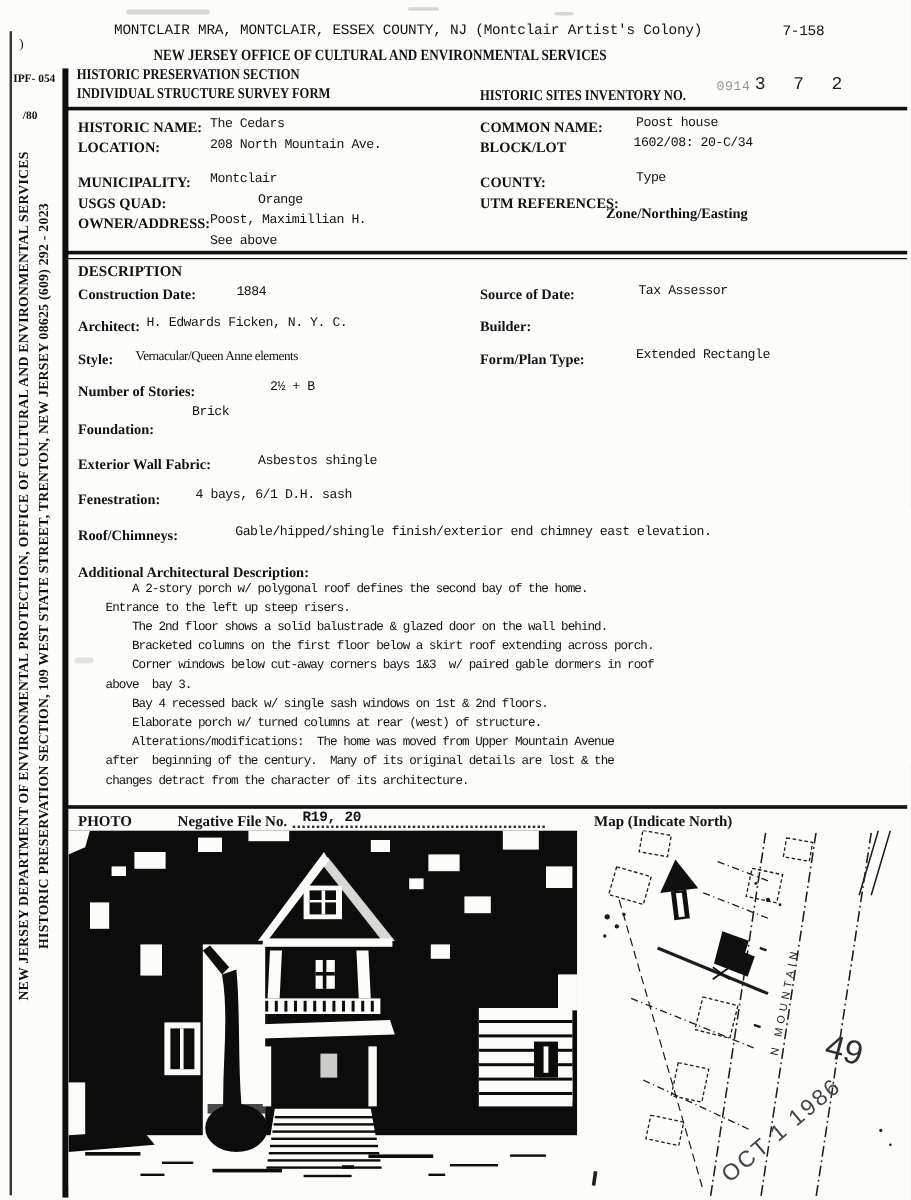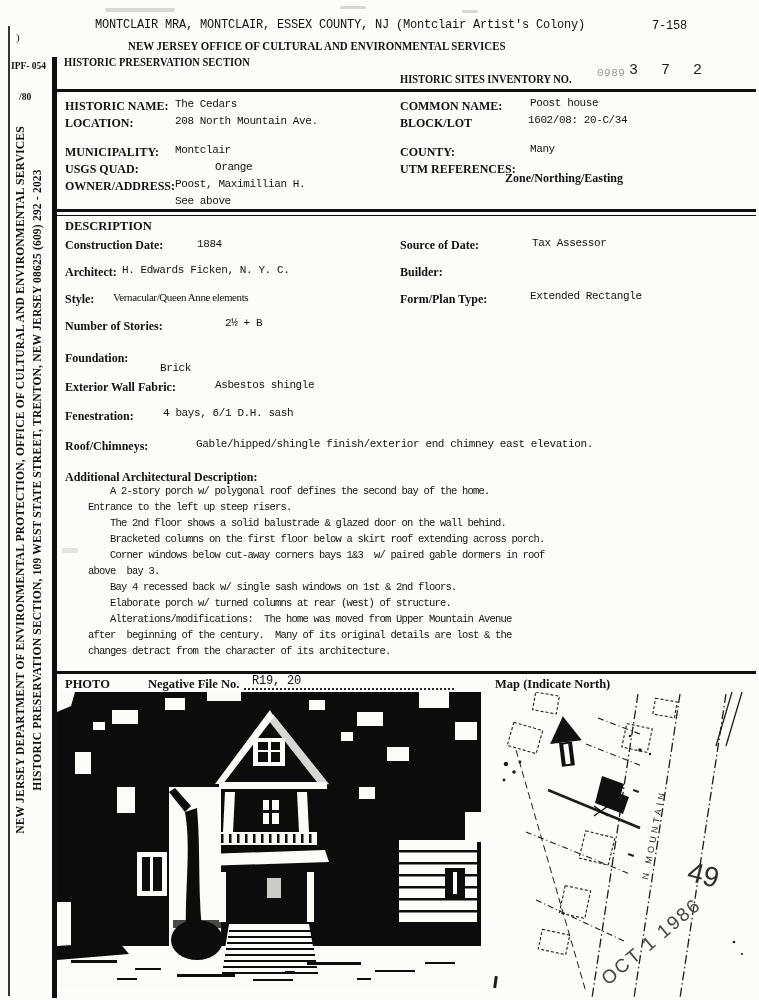--- a/index.html
+++ b/index.html
@@ -47,40 +47,41 @@
   </div>
 
   <div class="typed typed-lg" style="left:95px;top:18px;">MONTCLAIR MRA, MONTCLAIR, ESSEX COUNTY, NJ  (Montclair Artist's Colony)</div>
   <div class="typed typed-lg" style="left:652px;top:19px;">7-158</div>
   <div class="abs" style="left:16px;top:31px;font-size:11px;">)</div>
   <div class="lbl lbl-sm" style="left:11px;top:61px;font-size:9.5px;">IPF- 054</div>
   <div class="lbl lbl-sm" style="left:19px;top:72px;font-size:9.5px;margin-top:20px;">/80</div>
 
   <div class="lbl" style="left:128px;top:38px;font-size:13px;"><span class="cond">NEW JERSEY OFFICE OF CULTURAL AND ENVIRONMENTAL SERVICES</span></div>
   <div class="lbl" style="left:64px;top:55px;font-size:12.5px;"><span class="cond">HISTORIC PRESERVATION SECTION</span></div>
+  <div class="lbl" style="left:64px;top:71px;font-size:12.5px;"><span class="cond">INDIVIDUAL STRUCTURE SURVEY FORM</span></div>
   <div class="lbl" style="left:400px;top:72px;font-size:12.5px;"><span class="cond">HISTORIC SITES INVENTORY NO.</span></div>
-  <div class="stamp-faint" style="left:597px;top:67px;">0989</div>
+  <div class="stamp-faint" style="left:597px;top:67px;">0914</div>
   <div class="inv-num" style="left:629px;top:62px;">3 7 2</div>
 
   <div class="rule" style="left:55px;top:89px;width:701px;height:3px;"></div>
 
   <div class="lbl" style="left:65px;top:99px;">HISTORIC NAME:</div>
   <div class="typed" style="left:175px;top:98px;">The Cedars</div>
   <div class="lbl" style="left:400px;top:99px;">COMMON NAME:</div>
   <div class="typed" style="left:530px;top:97px;">Poost house</div>
 
   <div class="lbl" style="left:65px;top:116px;">LOCATION:</div>
   <div class="typed" style="left:175px;top:115px;">208 North Mountain Ave.</div>
   <div class="lbl" style="left:400px;top:116px;">BLOCK/LOT</div>
   <div class="typed" style="left:528px;top:114px;">1602/08:  20-C/34</div>
 
   <div class="lbl" style="left:65px;top:145px;">MUNICIPALITY:</div>
   <div class="typed" style="left:175px;top:144px;">Montclair</div>
   <div class="lbl" style="left:400px;top:145px;">COUNTY:</div>
-  <div class="typed" style="left:530px;top:143px;">Many</div>
+  <div class="typed" style="left:530px;top:143px;">Type</div>
 
   <div class="lbl" style="left:65px;top:162px;">USGS QUAD:</div>
   <div class="typed" style="left:175px;top:161px;padding-left:40px;">Orange</div>
   <div class="lbl" style="left:400px;top:162px;">UTM REFERENCES:</div>
   <div class="lbl" style="left:505px;top:171px;">Zone/Northing/Easting</div>
 
   <div class="lbl" style="left:65px;top:179px;text-align:center;">OWNER/ADDRESS:</div>
   <div class="typed" style="left:175px;top:178px;">Poost, Maximillian H.</div>
   <div class="typed" style="left:175px;top:195px;">See above</div>
 
@@ -101,21 +102,21 @@
 
   <div class="lbl" style="left:65px;top:292px;">Style:</div>
   <div class="typed" style="left:113px;top:291px;font-family:Liberation Serif, serif;">Vernacular/Queen Anne elements</div>
   <div class="lbl" style="left:400px;top:292px;">Form/Plan Type:</div>
   <div class="typed" style="left:530px;top:290px;">Extended Rectangle</div>
 
   <div class="lbl" style="left:65px;top:319px;">Number of Stories:</div>
   <div class="typed" style="left:225px;top:317px;">2½ + B</div>
 
   <div class="lbl" style="left:65px;top:351px;">Foundation:</div>
-  <div class="typed" style="left:160px;top:362px;text-align:right;">Brick</div>
+  <div class="typed" style="left:160px;top:338px;text-align:right;">Brick</div>
 
   <div class="lbl" style="left:65px;top:380px;">Exterior Wall Fabric:</div>
   <div class="typed" style="left:215px;top:379px;">Asbestos shingle</div>
 
   <div class="lbl" style="left:65px;top:409px;">Fenestration:</div>
   <div class="typed" style="left:163px;top:407px;">4 bays, 6/1 D.H. sash</div>
 
   <div class="lbl" style="left:65px;top:439px;">Roof/Chimneys:</div>
   <div class="typed" style="left:196px;top:438px;">Gable/hipped/shingle finish/exterior end chimney east elevation.</div>
 
@@ -129,21 +130,21 @@
     Bay 4 recessed back w/ single sash windows on 1st &amp; 2nd floors.
     Elaborate porch w/ turned columns at rear (west) of structure.
     Alterations/modifications:  The home was moved from Upper Mountain Avenue
 after  beginning of the century.  Many of its original details are lost &amp; the
 changes detract from the character of its architecture.</div>
 
   <div class="rule" style="left:55px;top:671px;width:701px;height:3px;"></div>
 
   <div class="lbl" style="left:65px;top:677px;font-size:12.5px;">PHOTO</div>
   <div class="lbl" style="left:148px;top:677px;font-size:12.5px;text-align:center;">Negative File No.</div>
-  <div class="typed typed-lg" style="left:252px;top:674px;">R19, 20</div>
+  <div class="typed typed-lg" style="left:252px;top:674px;font-weight:bold;">R19, 20</div>
   <div class="dotline" style="left:244px;top:688px;width:210px;"></div>
   <div class="lbl" style="left:495px;top:677px;font-size:12.5px;">Map  (Indicate North)</div>
 
   <svg style="position:absolute;left:57px;top:692px;" width="424" height="296" viewBox="0 0 424 296">
     <rect width="424" height="296" fill="#fbfbf8"></rect>
     <rect width="424" height="254" fill="#0c0c0c"></rect>
 
     <g fill="#fbfbf8">
       <polygon points="0,0 18,0 14,14 0,20"></polygon>
       <rect x="55" y="18" width="26" height="14"></rect>

